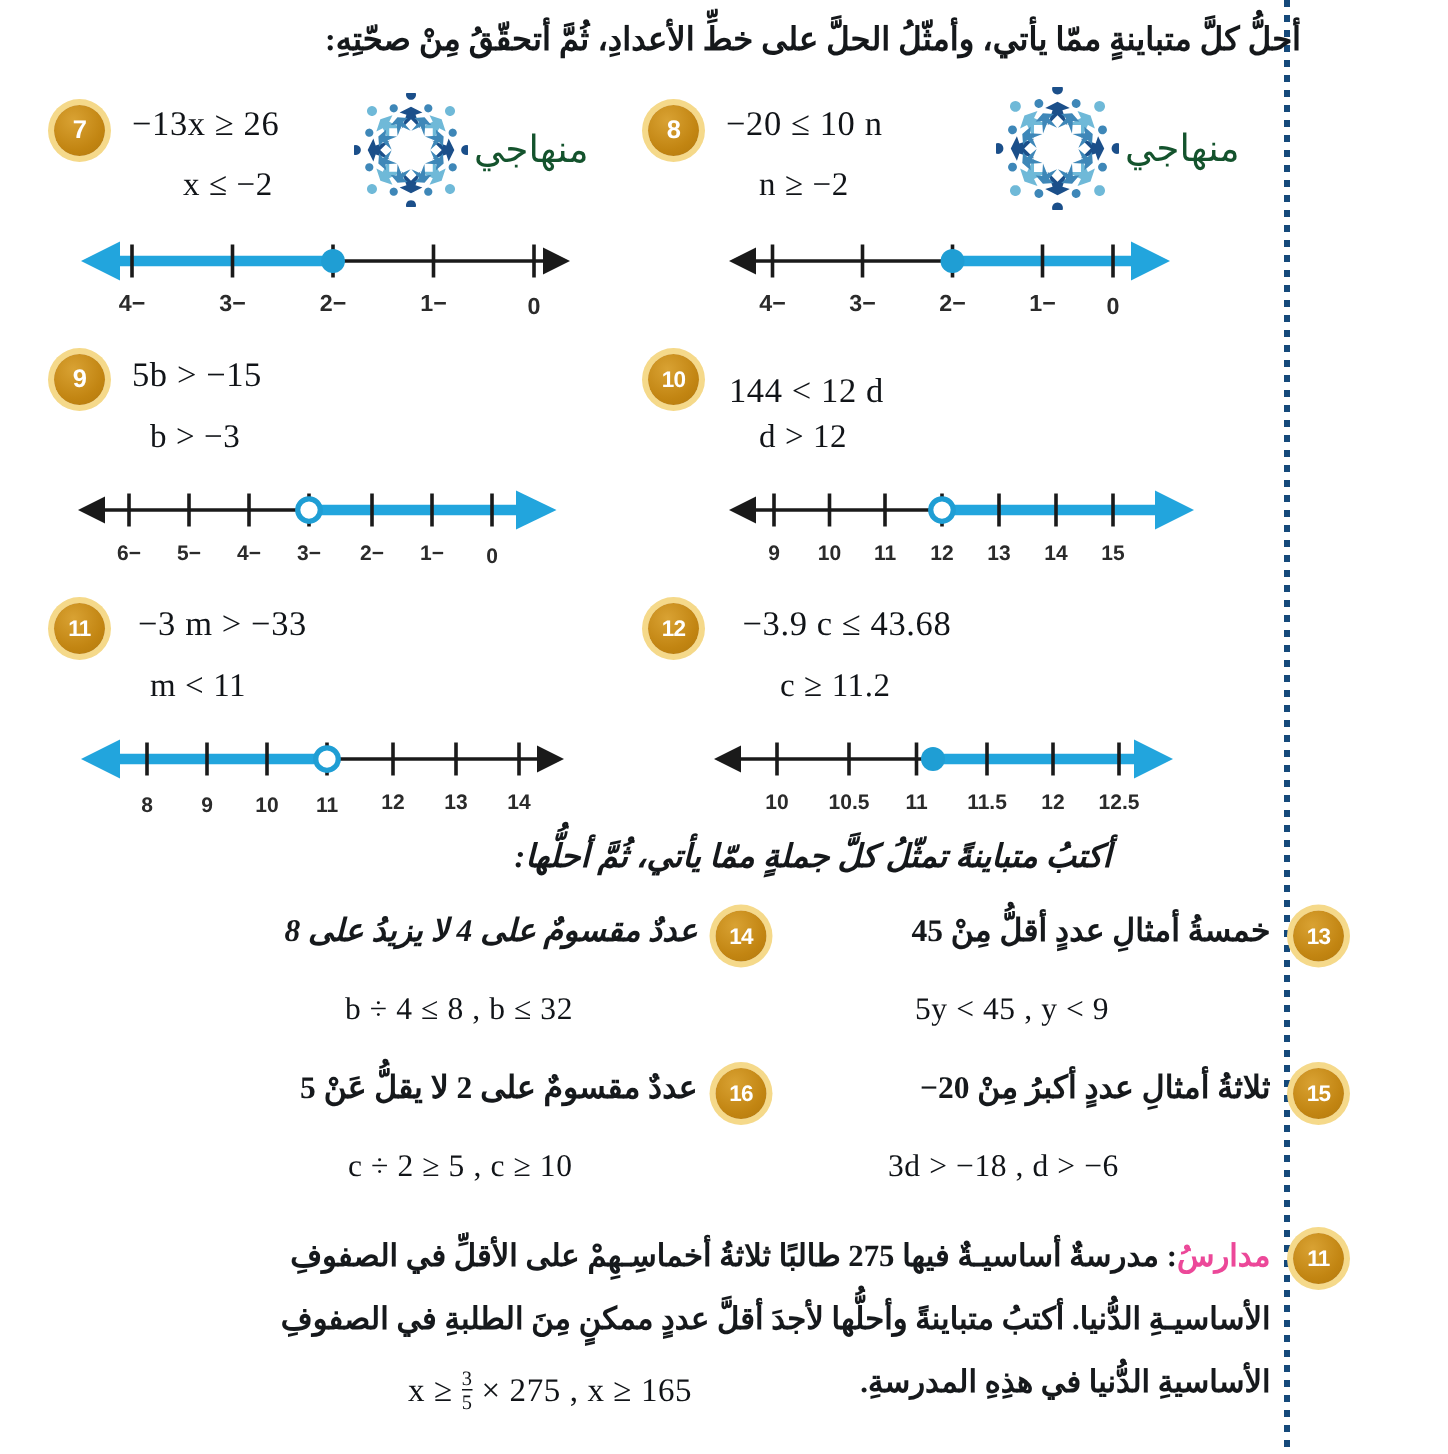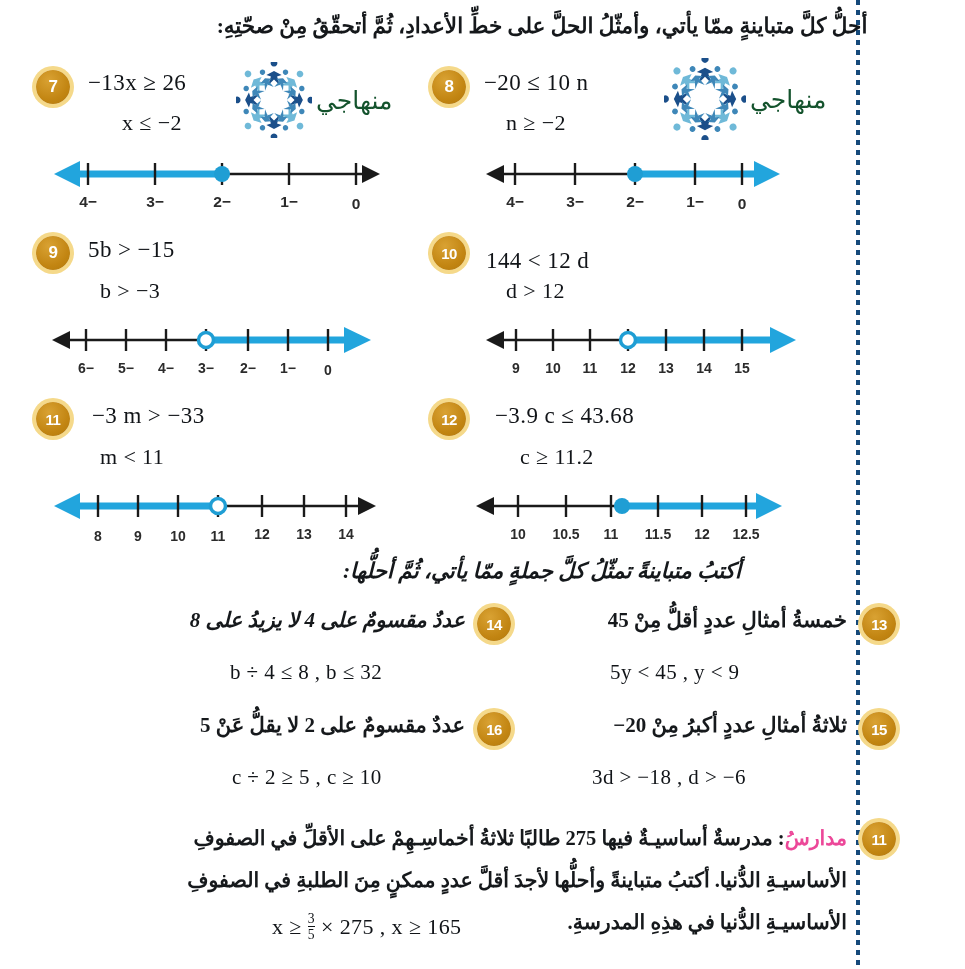--- a/index.html
+++ b/index.html
@@ -459,21 +459,21 @@
 <div class="math answer" style="top:765px; left:232px; font-size:21px;">c ÷ 2  ≥ 5 , c  ≥ 10</div>
 
 <div class="badge small-num" style="top:822px; left:862px;">11</div>
 
 <div class="wp" style="top:822px; right:118px; width:745px;">
   <span class="kw">مدارسُ</span><span>: مدرسةٌ أساسيـةٌ فيها 275 طالبًا ثلاثةُ أخماسِـهِمْ على الأقلِّ في الصفوفِ</span>
 </div>
 
 <div class="wp" style="top:864px; right:118px; width:745px;">الأساسيـةِ الدُّنيا. أكتبُ متباينةً وأحلُّها لأجدَ أقلَّ عددٍ ممكنٍ مِنَ الطلبةِ في الصفوفِ</div>
 
-<div class="wp" style="top:906px; right:118px; width:745px;">الأساسيـةِ الدُّنيا في هذِهِ المدرسةِ.</div>
+<div class="wp" style="top:906px; right:118px; width:745px;">الأساسيةِ الدُّنيا في هذِهِ المدرسةِ.</div>
 
 <div class="math" style="top:912px; left:272px; font-size:22px; display:flex; align-items:center; gap:4px;">
   <span>x  ≥</span>
   <span class="frac">
     <span class="num">3</span>
     <span class="den">5</span>
   </span>
   <span>× 275 , x  ≥      165</span>
 </div>
 

